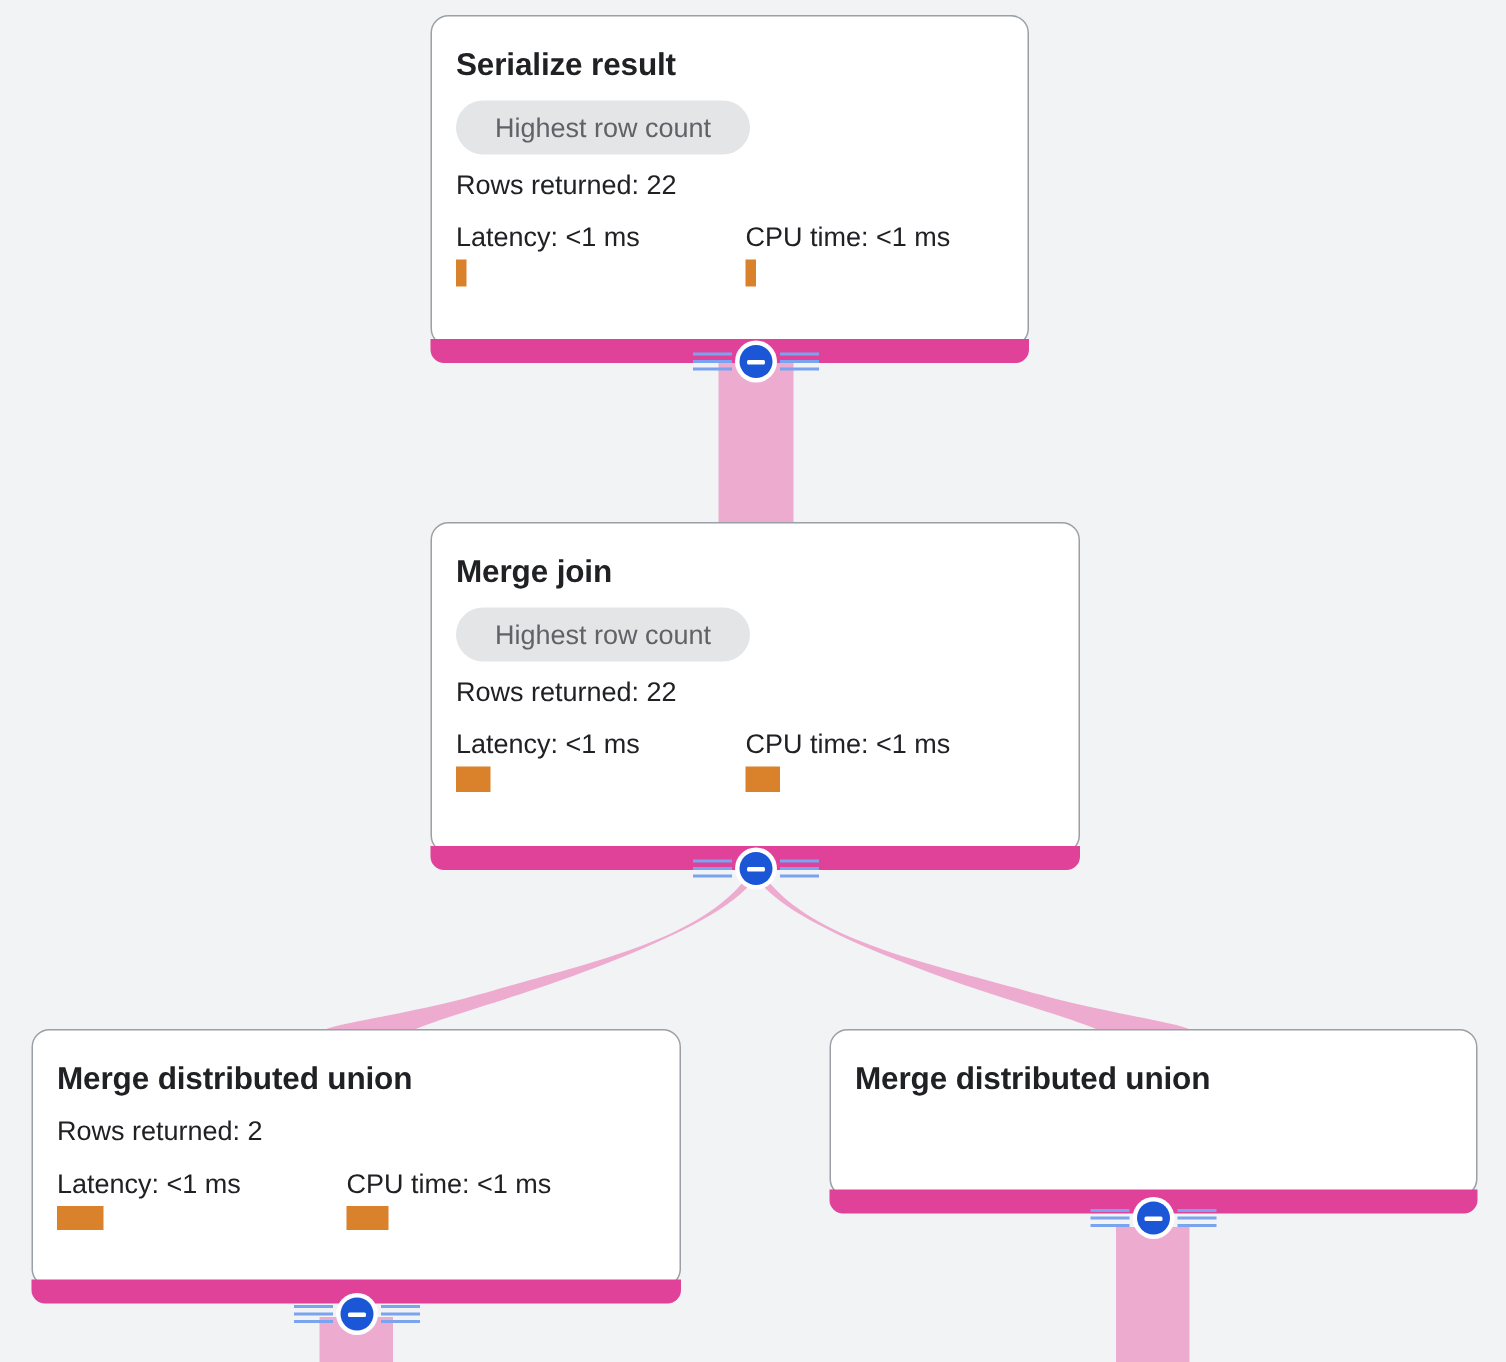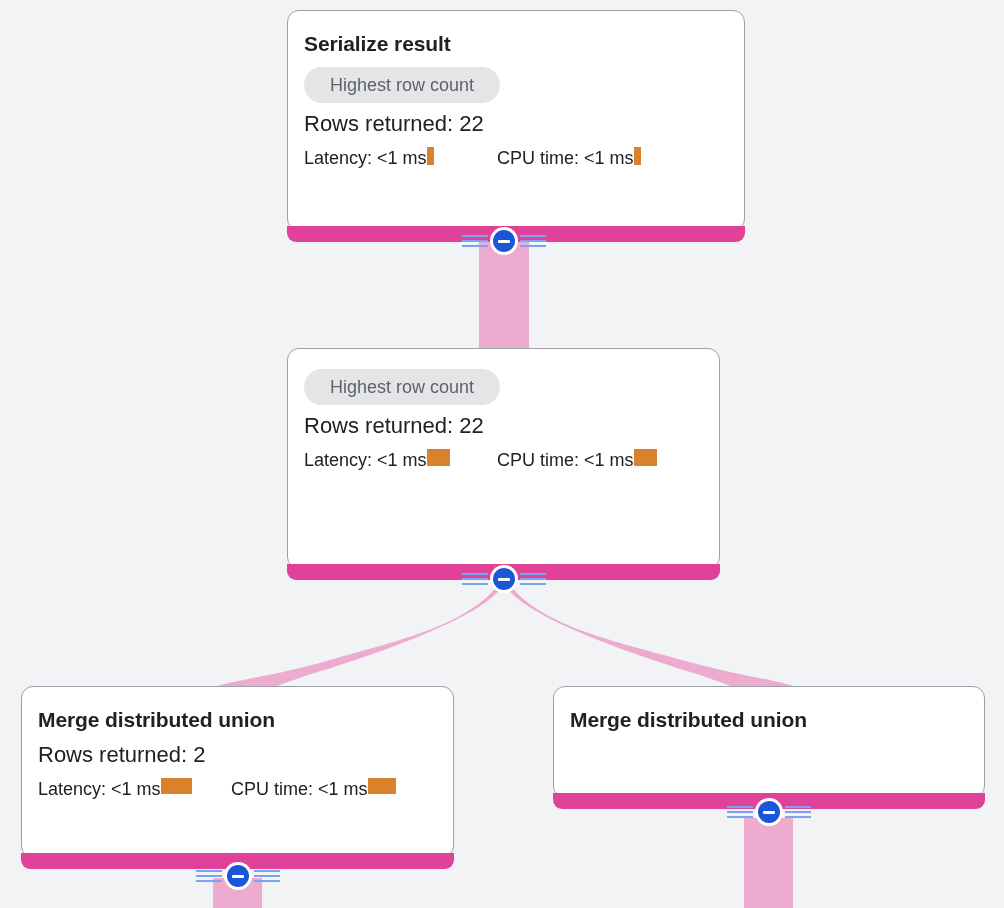--- a/index.html
+++ b/index.html
@@ -65,33 +65,33 @@
     color: #5f6368;
     font-size: 18px;
     line-height: 22px;
     border-radius: 18px;
     padding: 7px 26px 7px 26px;
     margin: 0 0 9px 0;
     white-space: nowrap;
     text-align: right;
   }
   .rows-line {
-    font-size: 22px;
+    font-size: 18px;
     line-height: 23px;
     color: #202124;
     margin: 0 0 12px 0;
     white-space: nowrap;
   }
   .metrics {
     display: flex;
     flex-direction: row;
   }
   .metric {
     display: flex;
-    flex-direction: row;
+    flex-direction: column;
     align-items: flex-start;
   }
   .metric-label {
     font-size: 18px;
     line-height: 22px;
     color: #202124;
     white-space: nowrap;
     margin-bottom: 4px;
   }
   .metric-bar {
@@ -185,21 +185,21 @@
              C 742 677, 780 680, 795 687
              L 733 687
              C 708 676, 658 664, 598 640
              C 543 618, 513 600, 503 583 Z"></path>
 
     <rect x="213" y="878" width="49" height="30" fill="#eeabd0"></rect>
 
     <rect x="744" y="818" width="49" height="90" fill="#eeabd0"></rect>
   </svg>
 
-  <div class="node" style="left:287px; top:10px; width:458px; height:221px;">
+  <div class="node" style="left:287px; top:10px; width:399px; height:221px;">
     <div class="node-body">
       <div class="node-title">Serialize result</div>
       <div class="badge">Highest row count</div>
       <div class="rows-line">Rows returned: 22</div>
       <div class="metrics">
         <div class="metric" style="width:193px;">
           <span class="metric-label">Latency: &lt;1 ms</span>
           <span class="metric-bar" style="width:7px;height:18px;"></span>
         </div>
         <div class="metric">
@@ -222,20 +222,21 @@
         <div class="rail b"></div>
         <div class="rail c"></div>
     </div>
     <div class="ring"></div>
     <div class="disc"></div>
     <div class="minus"></div>
   </div>
 
   <div class="node" style="left:287px; top:348px; width:433px; height:221px;">
     <div class="node-body">
+      <div class="node-title">Merge join</div>
       <div class="badge">Highest row count</div>
       <div class="rows-line">Rows returned: 22</div>
       <div class="metrics">
         <div class="metric" style="width:193px;">
           <span class="metric-label">Latency: &lt;1 ms</span>
           <span class="metric-bar" style="width:23px;height:17px;"></span>
         </div>
         <div class="metric">
           <span class="metric-label">CPU time: &lt;1 ms</span>
           <span class="metric-bar" style="width:23px;height:17px;"></span>

